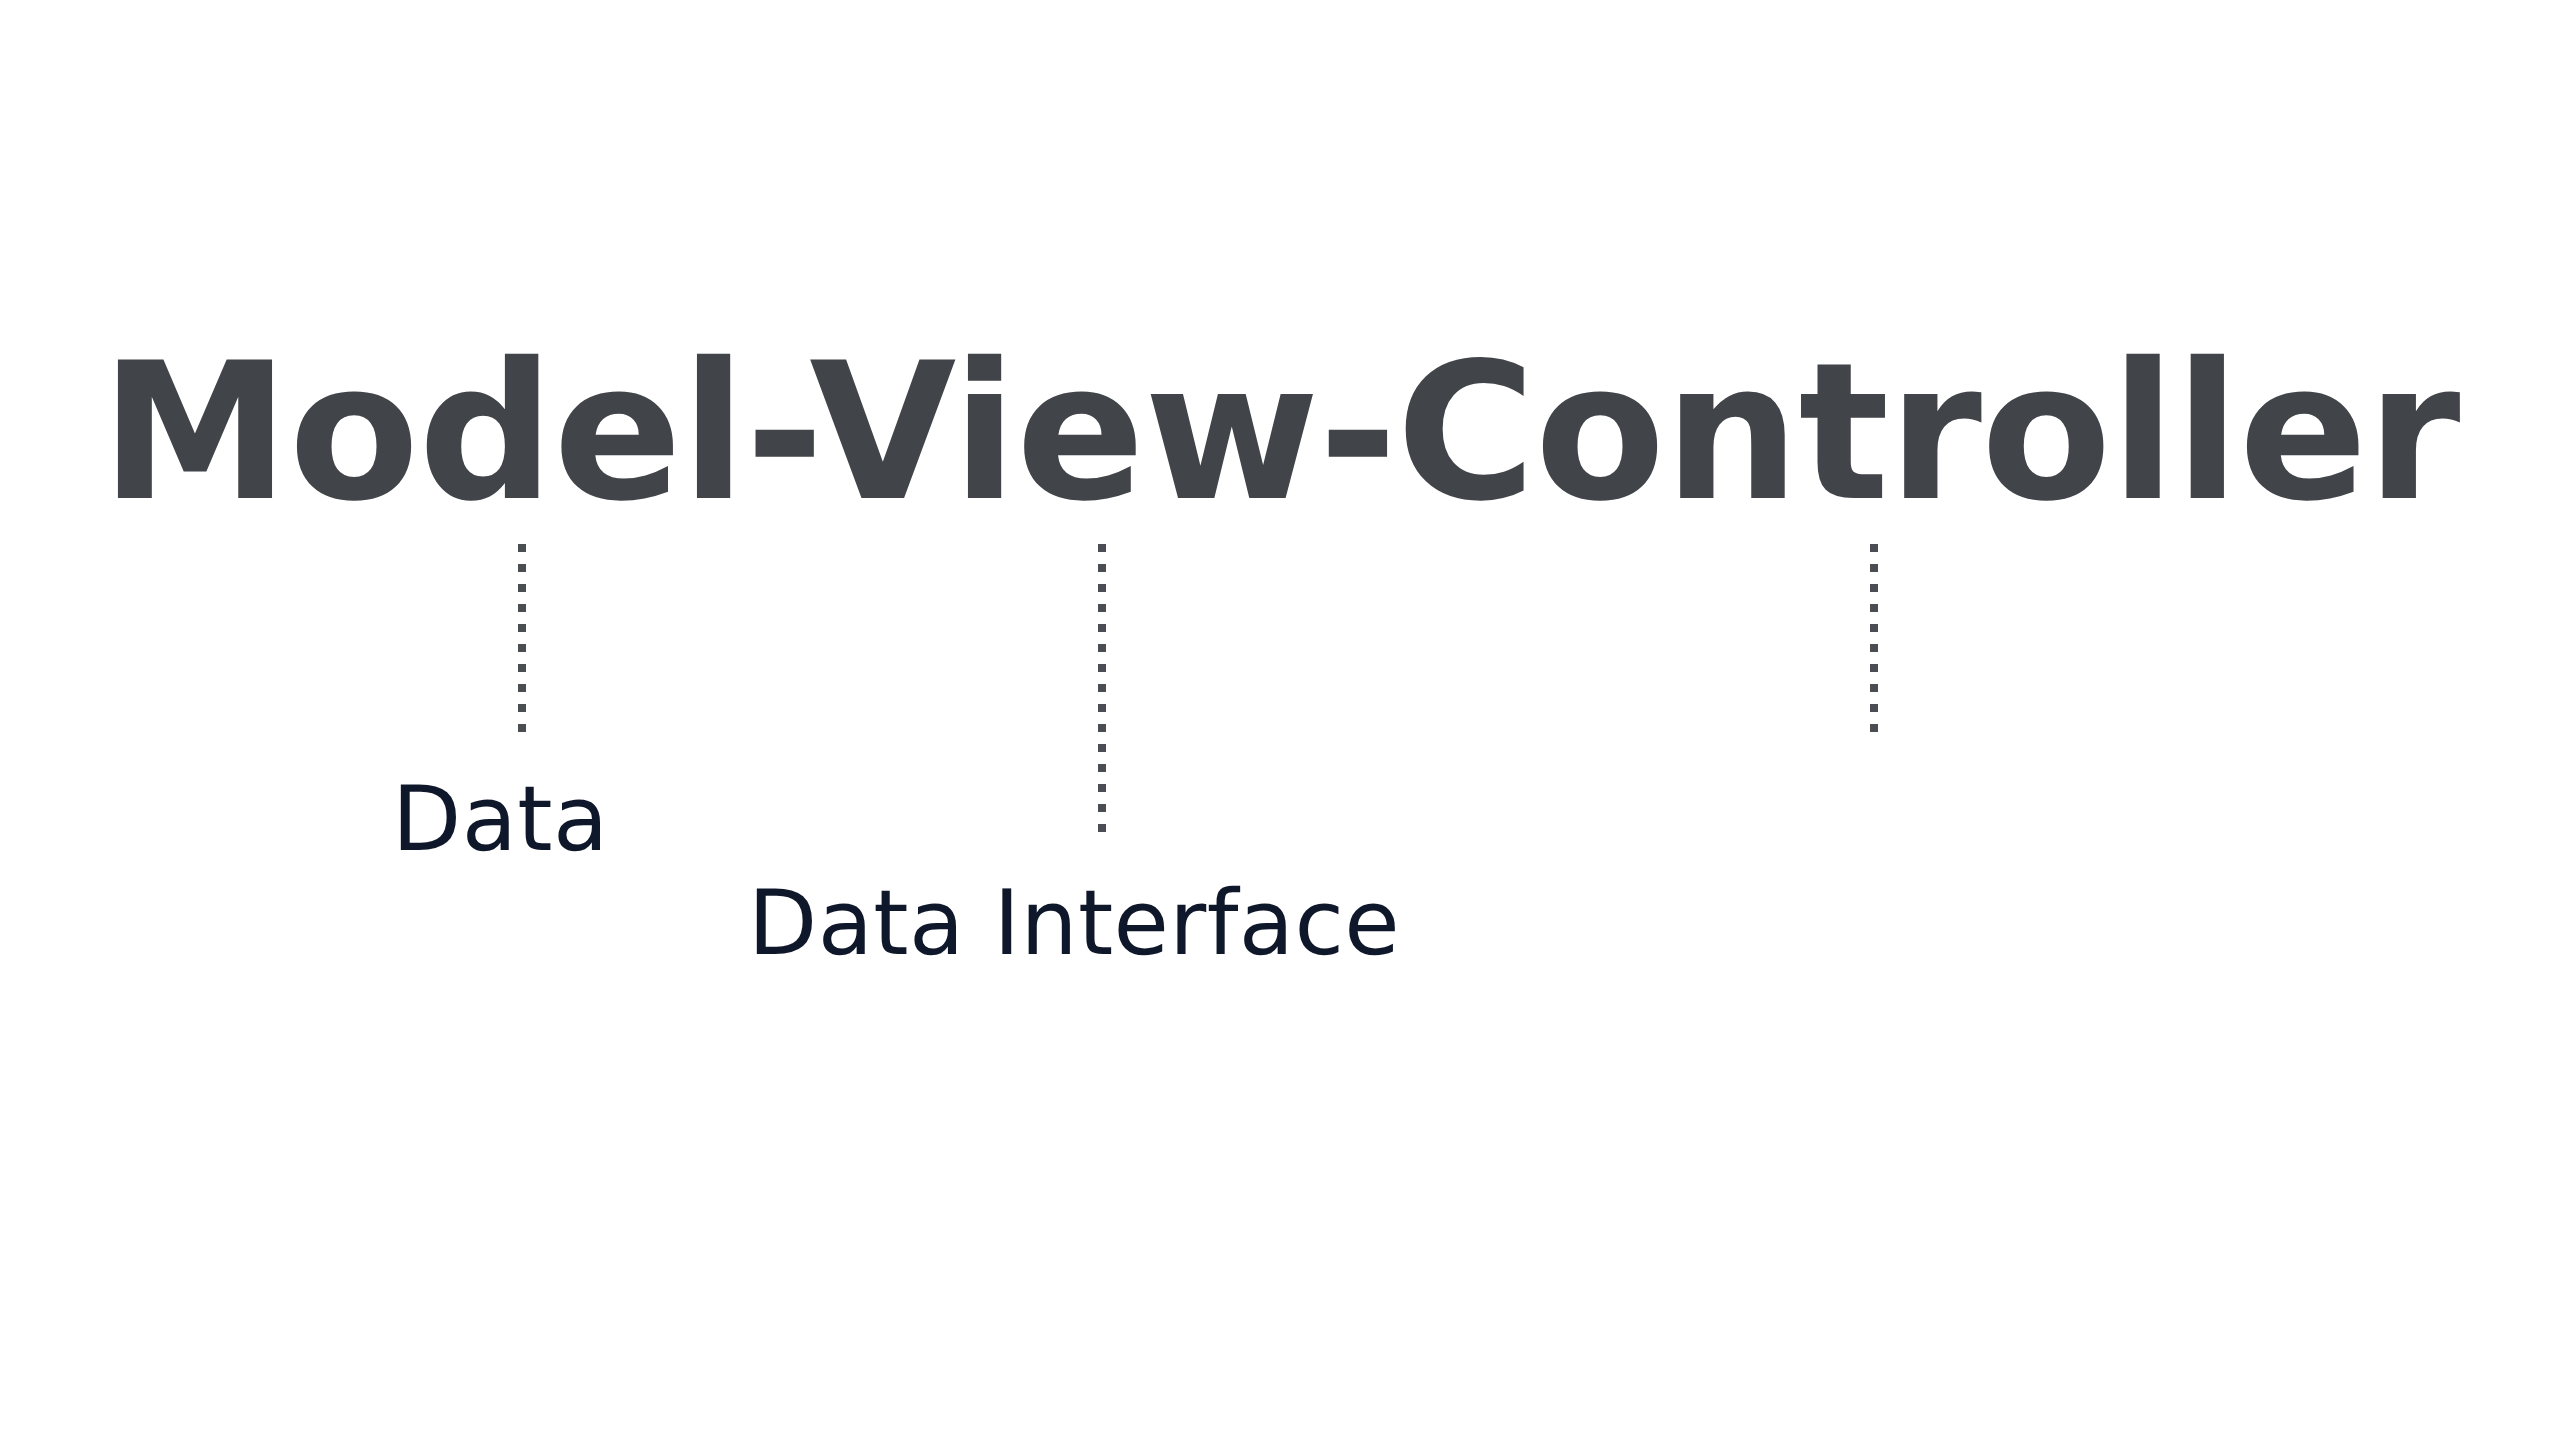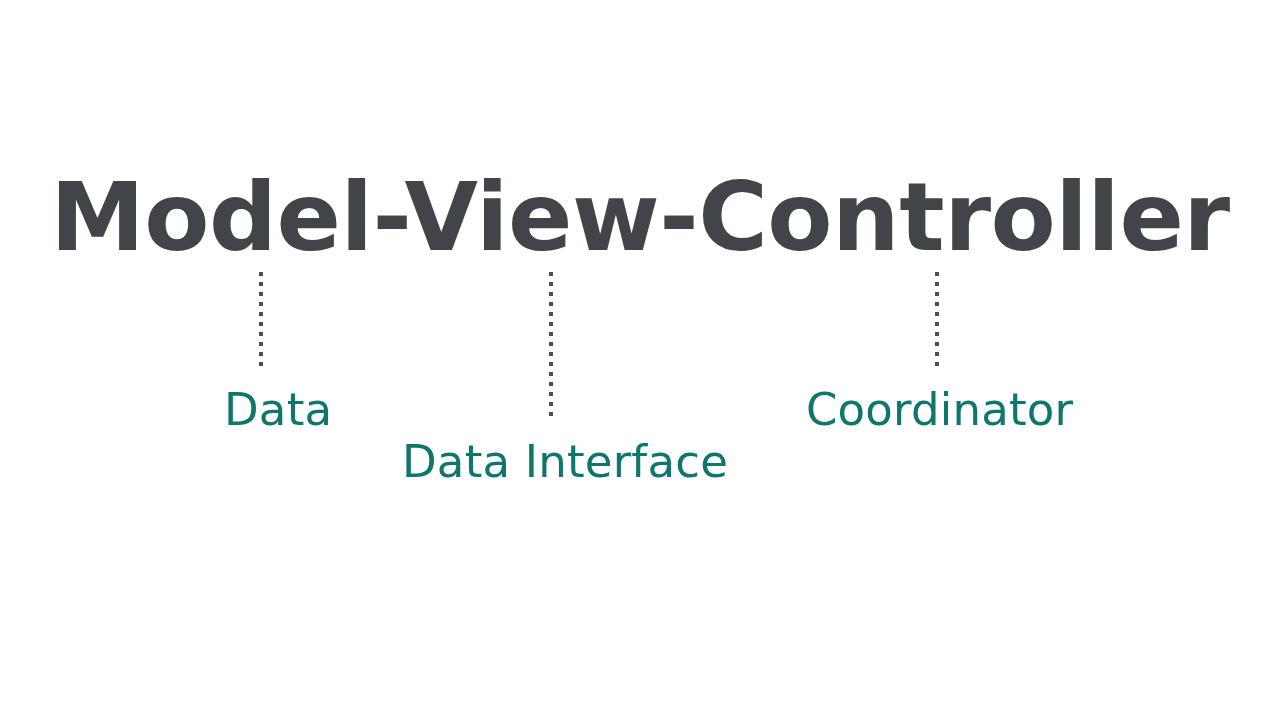--- a/index.html
+++ b/index.html
@@ -54,23 +54,22 @@
   }
 
   
   .label {
     position: absolute;
     font-family: "DejaVu Sans", sans-serif;
     font-weight: 400;
     font-size: 45px;
     line-height: 1;
     letter-spacing: 0.2px;
-    color: #0f766e;
+    color: #0f172a;
     white-space: nowrap;
-    margin-left: 28px;
     -webkit-font-smoothing: antialiased;
   }
 
   
   #title-mvc          { top: 170px; }
 
   #connector-model      { left: 259px; top: 272px; height: 94px; }
   #connector-view       { left: 549px; top: 272px; height: 147px; }
   #connector-controller { left: 935px; top: 272px; height: 94px; }
 
@@ -88,15 +87,14 @@
   <div class="connector" id="connector-model"></div>
 
   <div class="connector" id="connector-view"></div>
 
   <div class="connector" id="connector-controller"></div>
 
   <div class="label" id="label-data">Data</div>
 
   <div class="label" id="label-ui">Data Interface</div>
 
-  <div class="label" id="label-coordinator">Coordinator</div>
 
 </div>
 
 </body></html>

